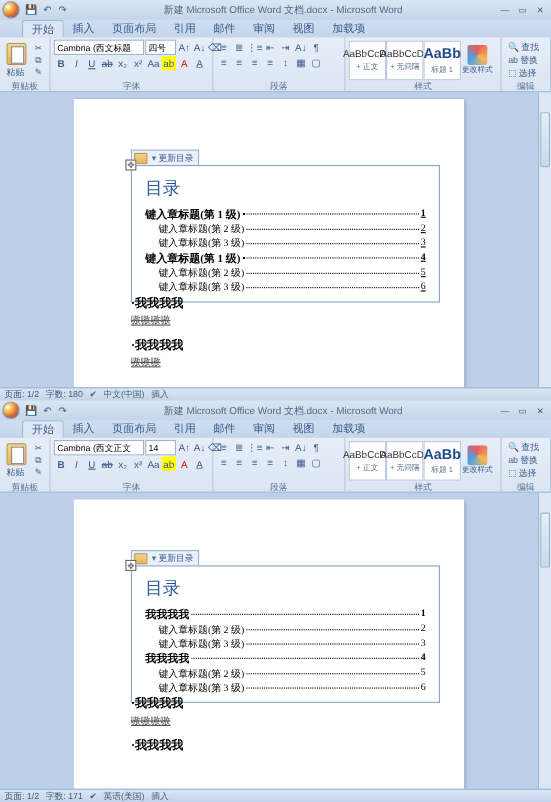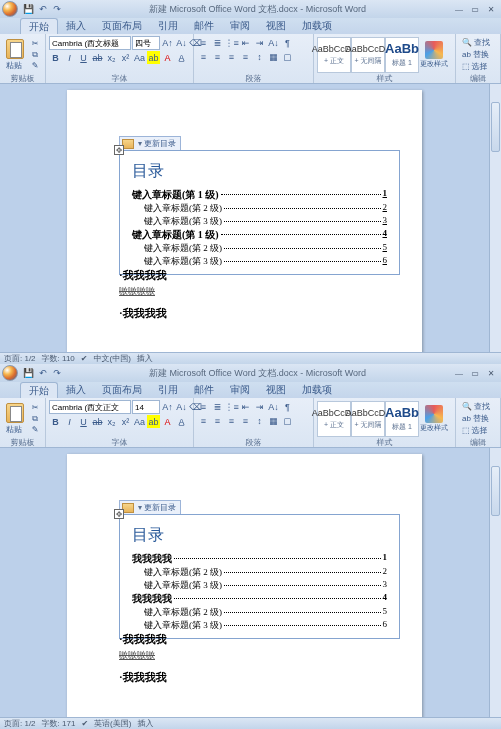--- a/index.html
+++ b/index.html
@@ -410,30 +410,31 @@
         <div class="toc-l2">
             <span>键入章标题(第 3 级)</span>
             <span class="toc-dots"></span>
             <span class="toc-pn u">6</span>
           </div>
       </div>
       <div class="body-text" style="top:178px">
         <div class="body-h">·我我我我</div>
         <div class="body-p">嗷嗷嗷嗷</div>
         <div class="body-h">·我我我我</div>
+        <div class="body-p">嗷嗷嗷</div>
       </div>
     </div>
   </div>
   <div class="scroll-v">
       <div class="scroll-thumb"></div>
     </div>
 
   <div class="status-bar">
     <span>页面: 1/2</span>
-    <span>字数: 110</span>
+    <span>字数: 180</span>
     <span>✔</span>
     <span>中文(中国)</span>
     <span>插入</span>
   </div>
 </div>
 
 <div class="half bottom">
   <div class="title-bar">
     <div class="office-btn"></div>
     <div class="qat-btn">💾</div>

